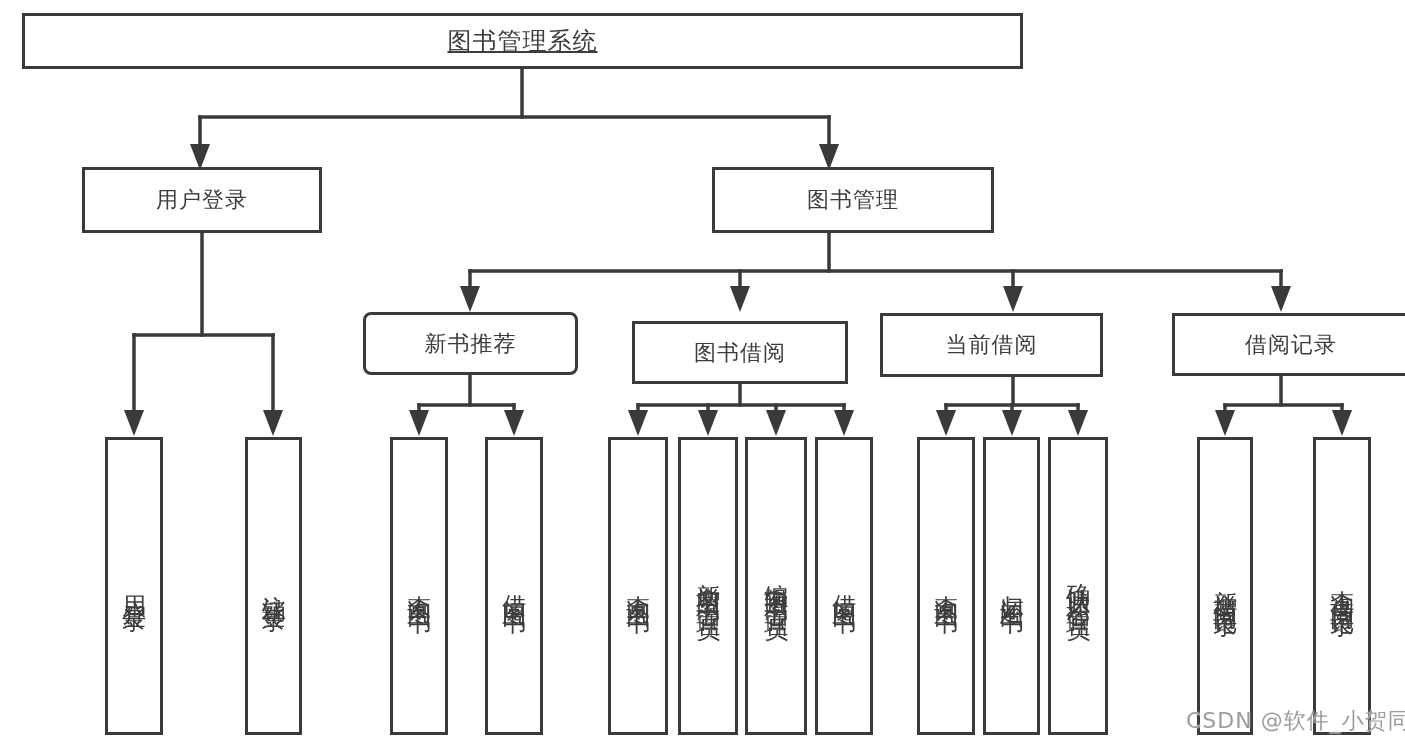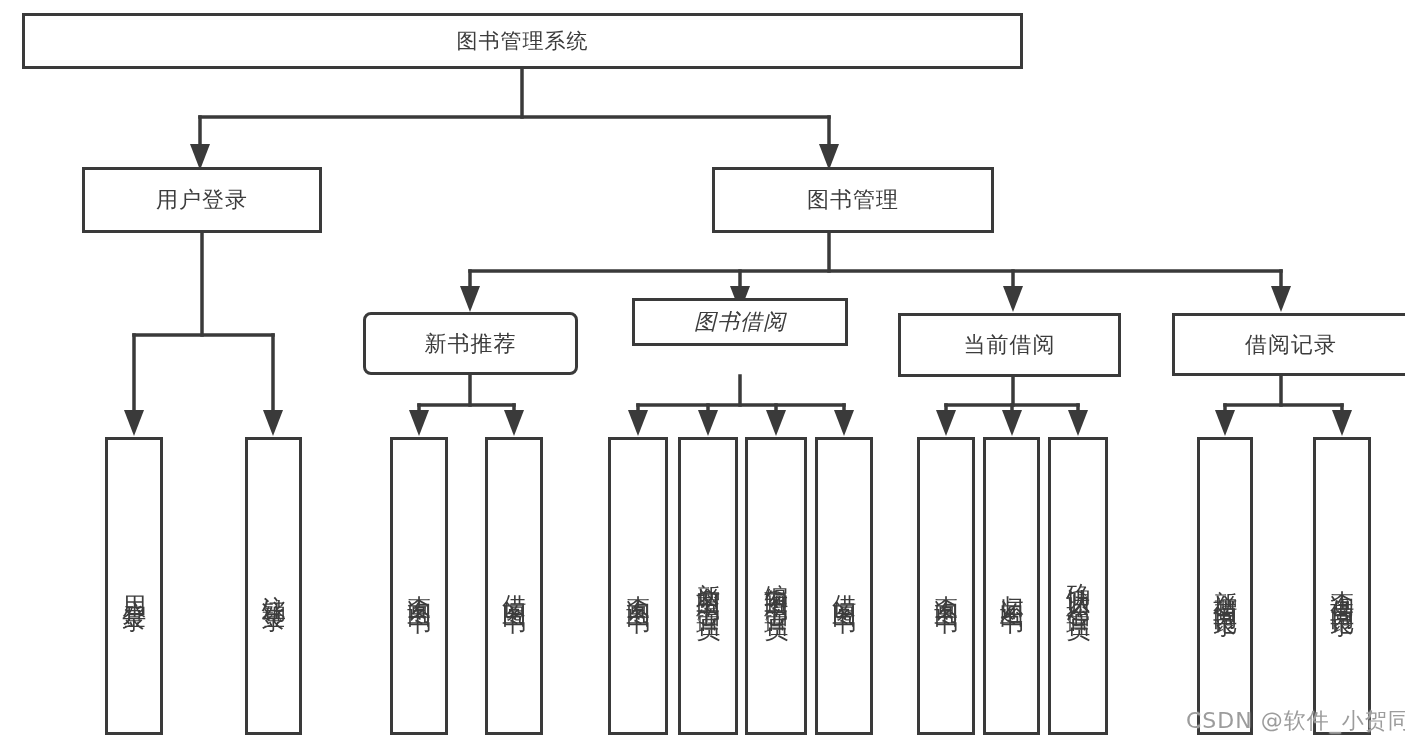--- a/index.html
+++ b/index.html
@@ -16,21 +16,21 @@
     position:absolute;
     box-sizing:border-box;
     border:3px solid #3a3a3a;
     background:#ffffff;
     display:flex;align-items:center;justify-content:center;
     font-size:22px;
     letter-spacing:1px;
     z-index:2;
     color:#3c3c3c;
   }
-  .hnode.root{font-size:21px;}
+  .hnode.root{font-size:24px;text-decoration:underline;}
   .leaf{
     position:absolute;
     box-sizing:border-box;
     border:3px solid #3a3a3a;
     background:#ffffff;
     display:flex;align-items:center;justify-content:center;
     z-index:2;
     color:#3c3c3c;
   }
   .leaf span{
@@ -132,22 +132,22 @@
       </g>
     </g>
   </svg>
 
   <div class="hnode root" style="left:22px;top:13px;width:1001px;height:56px;">图书管理系统</div>
 
   <div class="hnode" style="left:82px;top:167px;width:240px;height:66px;">用户登录</div>
   <div class="hnode" style="left:712px;top:167px;width:282px;height:66px;">图书管理</div>
 
   <div class="hnode" style="left:363px;top:312px;width:215px;height:63px;border-radius:8px;">新书推荐</div>
-  <div class="hnode" style="left:632px;top:298px;width:216px;height:48px;font-style:italic;">图书借阅</div>
-  <div class="hnode" style="left:898px;top:313px;width:223px;height:64px;">当前借阅</div>
+  <div class="hnode" style="left:632px;top:321px;width:216px;height:63px;">图书借阅</div>
+  <div class="hnode" style="left:880px;top:313px;width:223px;height:64px;">当前借阅</div>
   <div class="hnode" style="left:1172px;top:313px;width:238px;height:63px;">借阅记录</div>
 
   <div class="leaf" style="left:105px;top:437px;width:58px;height:298px;">
     <span>用户登录</span>
     </div>
   <div class="leaf" style="left:245px;top:437px;width:57px;height:298px;">
     <span>注销登录</span>
     </div>
 
   <div class="leaf" style="left:390px;top:437px;width:58px;height:298px;">

